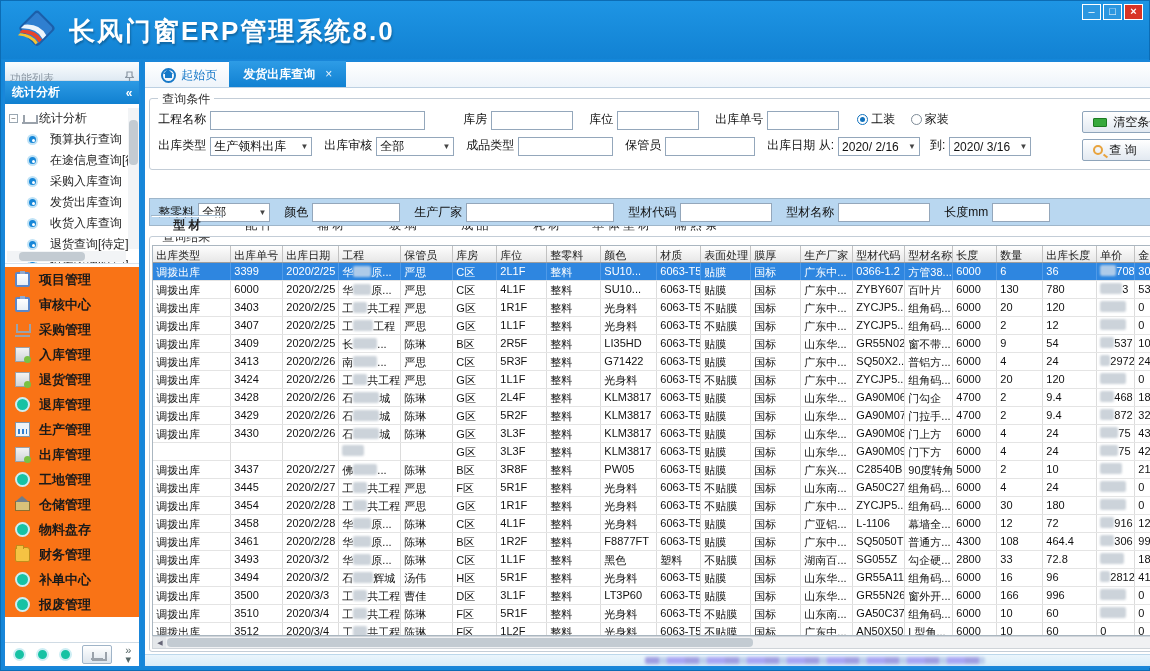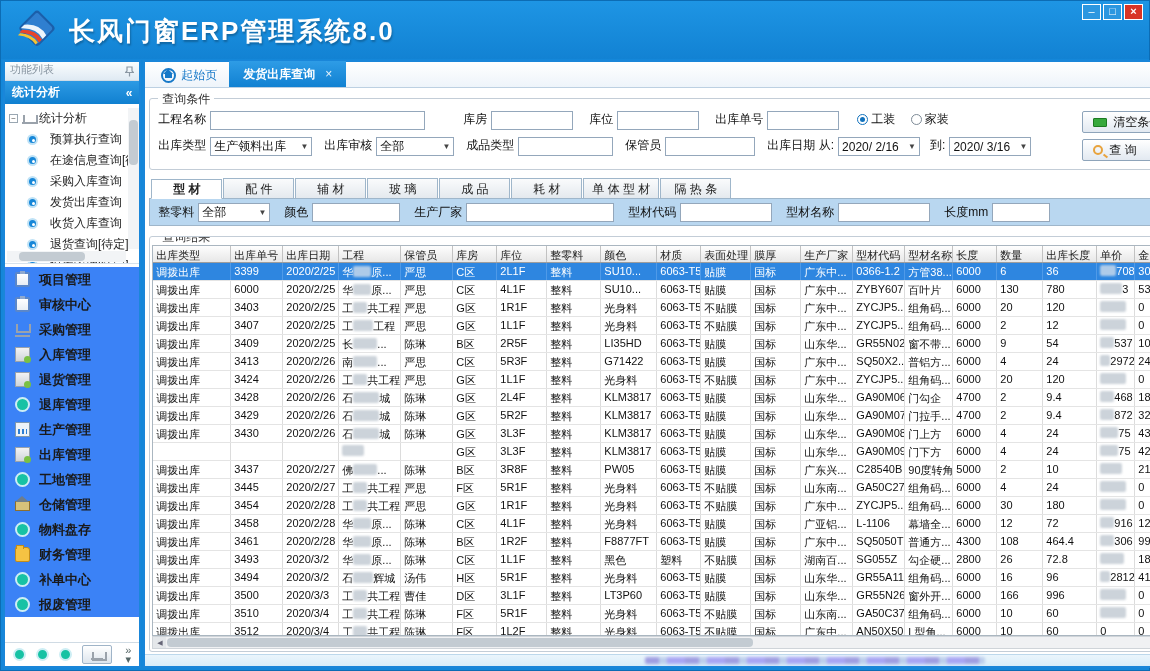--- a/index.html
+++ b/index.html
@@ -17,34 +17,34 @@
   .userbar .grp{display:flex;align-items:center;gap:5px;cursor:pointer;margin-left:14px;}
   .pwr{width:17px;height:17px;border-radius:50%;background:#c4281c;border:2px solid #f0b9b2;position:relative;}
   .pwr::after{content:"";position:absolute;left:6px;top:2px;width:2px;height:7px;background:#fff;}
 
   
   .mainwrap{position:absolute;top:58px;left:0;right:0;bottom:0;display:flex;background:#1487d9;}
   .sidebar{width:147px;margin:1px 2px 2px 2px;background:#fff;border:2px solid #1a86d9;display:flex;flex-direction:column;}
   .content{flex:1;margin:1px 2px 2px 0;background:#fff;border:2px solid #1a86d9;display:flex;flex-direction:column;position:relative;}
 
   
-  .sb-title{height:19px;background:linear-gradient(#fbfdfe,#dfeaf3);color:#8a97a3;font-size:11px;padding:3px 5px;display:flex;justify-content:space-between;align-items:flex-end;border-bottom:1px solid #cfdbe6;}
+  .sb-title{height:19px;background:linear-gradient(#fbfdfe,#dfeaf3);color:#8a97a3;font-size:11px;padding:9px 5px;display:flex;justify-content:space-between;align-items:flex-start;border-bottom:1px solid #cfdbe6;}
   .sb-section{height:23px;background:linear-gradient(#2d9ae4,#1080d0);color:#fff;font-size:12px;font-weight:bold;display:flex;justify-content:space-between;align-items:center;padding:0 7px;}
   .tree{position:relative;height:160px;border-bottom:1px solid #d7e2ec;padding:4px 2px 2px 4px;overflow:hidden;font-size:12px;}
   .tree-root{display:flex;align-items:center;gap:4px;height:21px;color:#222;}
   .tree-item{display:flex;align-items:center;gap:12px;height:21px;padding-left:18px;color:#222;white-space:nowrap;cursor:pointer;}
   .dot-ic{width:11px;height:11px;border-radius:50%;background:#1787d8;border:2px solid #bfe2f6;flex:none;position:relative;}
   .dot-ic::after{content:"";position:absolute;left:3px;top:3px;width:3px;height:3px;border-radius:50%;background:#fff;}
   .expander{width:9px;height:9px;border:1px solid #9aa7b2;background:#fff;font-size:8px;line-height:7px;text-align:center;color:#555;flex:none;}
   .vscroll{position:absolute;right:0;top:4px;bottom:14px;width:11px;background:#f2f4f6;}
   .vscroll .thumb{position:absolute;top:12px;left:1px;width:9px;height:45px;background:#c3cbd2;border-radius:4px;}
   .hscroll-tree{position:absolute;left:2px;right:13px;bottom:1px;height:11px;background:#f2f4f6;}
   .hscroll-tree .thumb{position:absolute;left:12px;top:1px;height:9px;width:55%;background:#c3cbd2;border-radius:4px;}
   .accordion{flex:1;display:flex;flex-direction:column;padding-top:3px;}
-  .acc-item{display:flex;align-items:center;gap:9px;height:25px;padding-left:10px;font-size:13px;font-weight:bold;color:#1a1a1a;cursor:pointer;background:#3b82f6;}
+  .acc-item{display:flex;align-items:center;gap:9px;height:25px;padding-left:10px;font-size:13px;font-weight:bold;color:#1a1a1a;cursor:pointer;background:#f97316;}
   .ic{width:15px;height:15px;flex:none;display:inline-block;}
   .ic-circle{background:#17c2a4;border-radius:50%;border:2px solid #cdeef4;}
   .ic-clip{background:linear-gradient(#fff,#e8eef5);border:2px solid #5b87c9;border-radius:2px;position:relative;}
   .ic-clip::after{content:"";position:absolute;top:-3px;left:3px;width:5px;height:3px;background:#8fa9cf;}
   .ic-cart{position:relative;border-bottom:2px solid #9aa2ab;}
   .ic-cart::before{content:"";position:absolute;left:1px;top:2px;width:11px;height:7px;border:2px solid #9aa2ab;border-top:none;}
   .ic-box{background:linear-gradient(#f3f3f3,#cfd4d9);border:1px solid #9aa2ab;position:relative;}
   .ic-box::after{content:"";position:absolute;right:-2px;bottom:-2px;width:7px;height:7px;border-radius:50%;background:#7ac143;}
   .ic-chart{background:#eef3f8;border:1px solid #7f97ad;position:relative;}
   .ic-chart::after{content:"";position:absolute;left:2px;bottom:2px;width:9px;height:5px;background:repeating-linear-gradient(90deg,#2f7fd3 0 2px,transparent 2px 4px);}
@@ -81,21 +81,21 @@
   .radio.on{border-color:#1272bd;}
   .radio.on::after{content:"";position:absolute;left:2px;top:2px;width:5px;height:5px;border-radius:50%;background:#1272bd;}
   .btn{height:22px;background:linear-gradient(#ffffff,#e2e9f1);border:1px solid #8ea4ba;border-radius:2px;font-size:12px;display:inline-flex;align-items:center;gap:6px;padding:0 10px;cursor:pointer;color:#111;}
   .btn .g-ic{width:14px;height:9px;background:#37a93c;border:1px solid #1d7a22;border-radius:1px;}
   .btn .mag{width:10px;height:10px;border:2px solid #e8a33d;border-radius:50%;position:relative;}
   .btn .mag::after{content:"";position:absolute;left:8px;top:8px;width:5px;height:2px;background:#e8a33d;transform:rotate(40deg);}
   .right-btns{margin-left:14px;display:flex;flex-direction:column;gap:6px;}
 
   
   .mat-tabs{display:flex;margin-top:8px;height:21px;border-bottom:1px solid #9fb6ca;padding-left:2px;}
-  .mtab{min-width:71px;text-align:center;font-size:12px;line-height:20px;color:#222;background:linear-gradient(#fafbfc,#e4e9ee);border:1px solid #9fb6ca;border-bottom:none;margin-right:1px;cursor:pointer;padding:0 8px;}
+  .mtab{min-width:71px;text-align:center;font-size:12px;line-height:20px;color:#222;background:linear-gradient(#fafbfc,#e4e9ee);border:1px solid #9fb6ca;border-bottom:none;margin-right:1px;cursor:pointer;padding:0 8px;margin-top:36px;}
   .mtab.active{background:#fff;font-weight:bold;position:relative;top:1px;line-height:19px;border-bottom:1px solid #fff;}
   .filterbar{height:27px;background:#b9d7f0;display:flex;align-items:center;font-size:12px;color:#111;padding-left:8px;border:1px solid #9fb6ca;border-top:none;}
 
   
   .results-gb{flex:1;margin-top:10px;margin-bottom:2px;display:flex;flex-direction:column;overflow:hidden;padding:8px 2px 2px 2px;}
   .tablewrap{flex:1;position:relative;border:1px solid #aab6c0;overflow:hidden;margin-right:14px;}
   .trow{display:flex;height:18px;border-bottom:1px solid #e4e4e4;font-size:11px;color:#111;background:#fff;width:1010px;}
   .trow.head{background:linear-gradient(#fefefe,#e7e7e7);border-bottom:1px solid #9d9d9d;height:17px;color:#222;}
   .tcell{border-right:1px solid #dcdcdc;padding:2px 3px 0 3px;white-space:nowrap;overflow:hidden;flex:none;}
   .trow.head .tcell{border-right:1px solid #c2c2c2;}
@@ -753,21 +753,21 @@
                 <div class="tcell c6">1L1F</div>
                 <div class="tcell c7">整料</div>
                 <div class="tcell c8">黑色</div>
                 <div class="tcell c9">塑料</div>
                 <div class="tcell c10">不贴膜</div>
                 <div class="tcell c11">国标</div>
                 <div class="tcell c12">湖南百...</div>
                 <div class="tcell c13">SG055Z</div>
                 <div class="tcell c14">勾企硬...</div>
                 <div class="tcell c15">2800</div>
-                <div class="tcell c16">26</div>
+                <div class="tcell c16">33</div>
                 <div class="tcell c17">72.8</div>
                 <div class="tcell c18"><span class="rd" style="width: 24px;"></span></div>
                 <div class="tcell c19">182</div>
               </div>
               <div class="trow">
                 <div class="tcell c0">调拨出库</div>
                 <div class="tcell c1">3494</div>
                 <div class="tcell c2">2020/3/2</div>
                 <div class="tcell c3">石<span class="rd" style="width: 20px;"></span>辉城</div>
                 <div class="tcell c4">汤伟</div>

